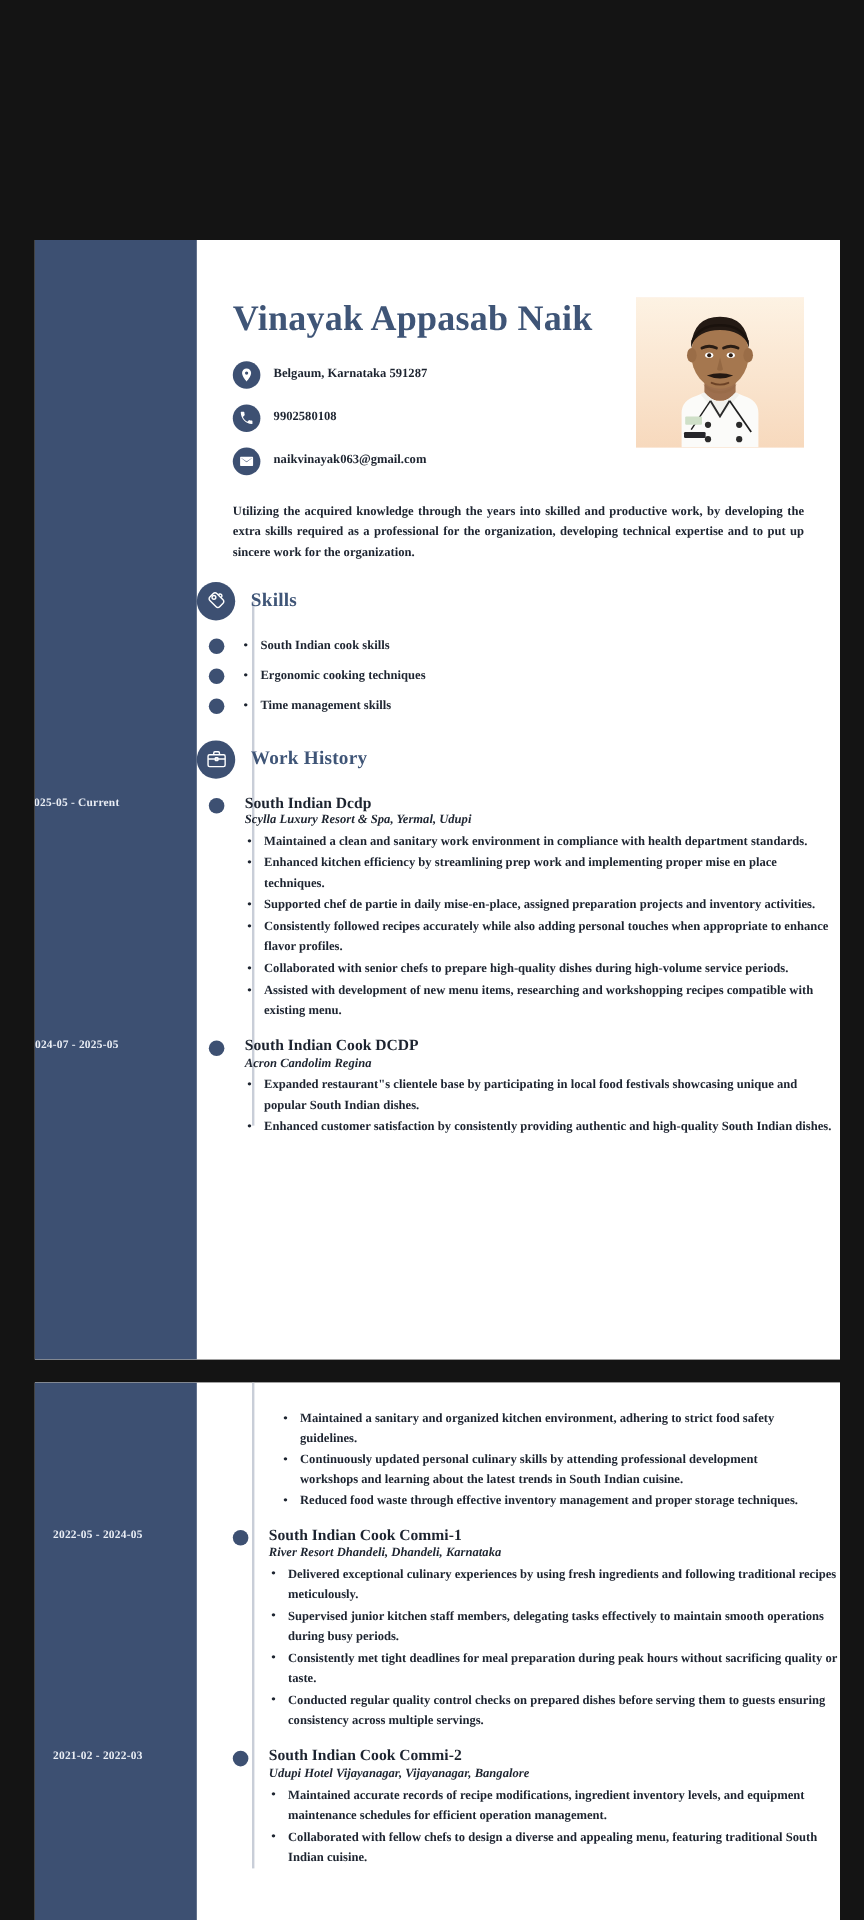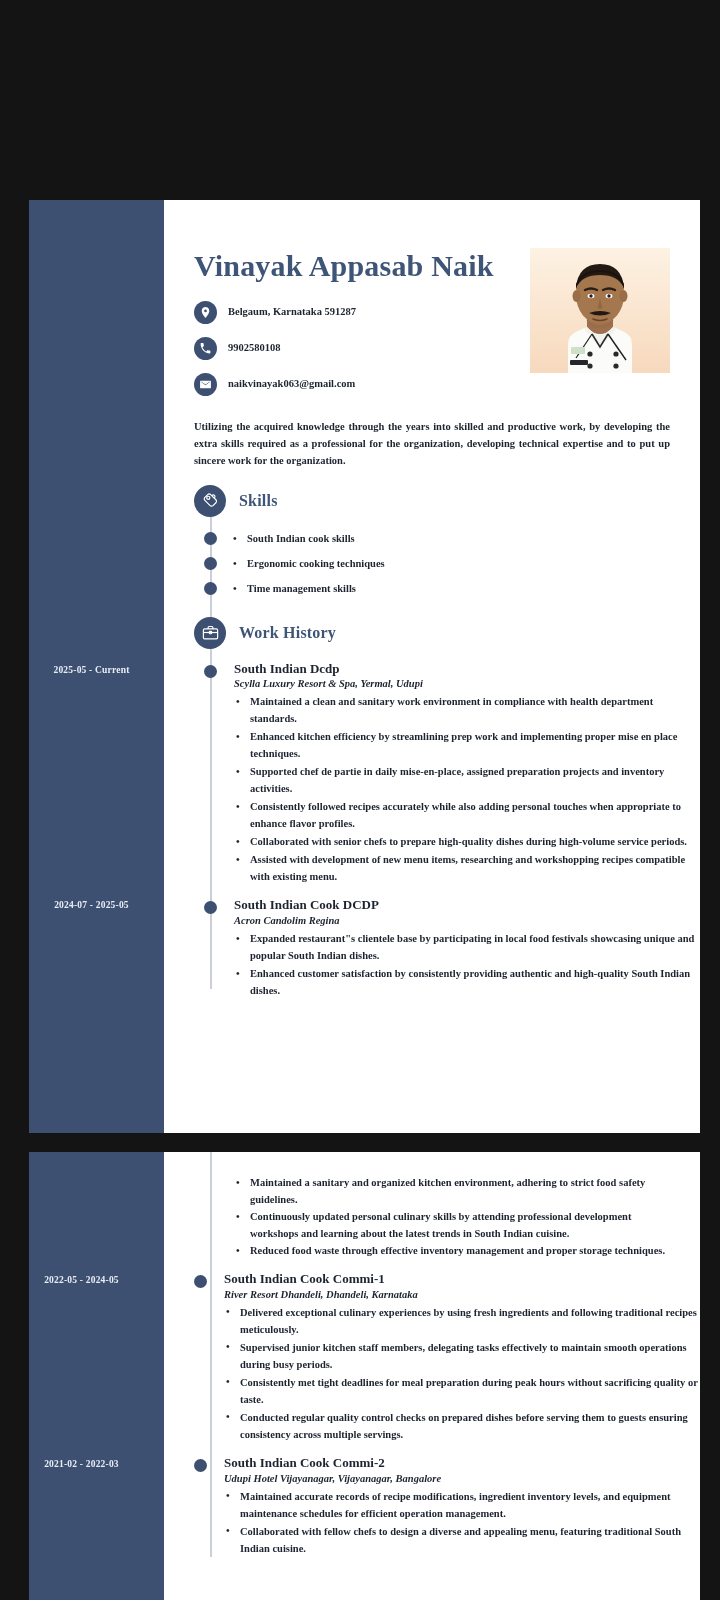--- a/index.html
+++ b/index.html
@@ -98,21 +98,20 @@
     font-weight:700;
     line-height:1.62;
     color:#1d2430;
     text-align:justify;
   }
 
   
   .timeline{
     position:relative;
     margin:16px 0 0 0;
-    padding-left:30px;
   }
   .rail{
     position:absolute;
     left:46px; top:16px; bottom:10px;
     width:1.5px;
     background:#c9ced8;
   }
   .section{
     position:relative;
     margin-bottom:4px;

